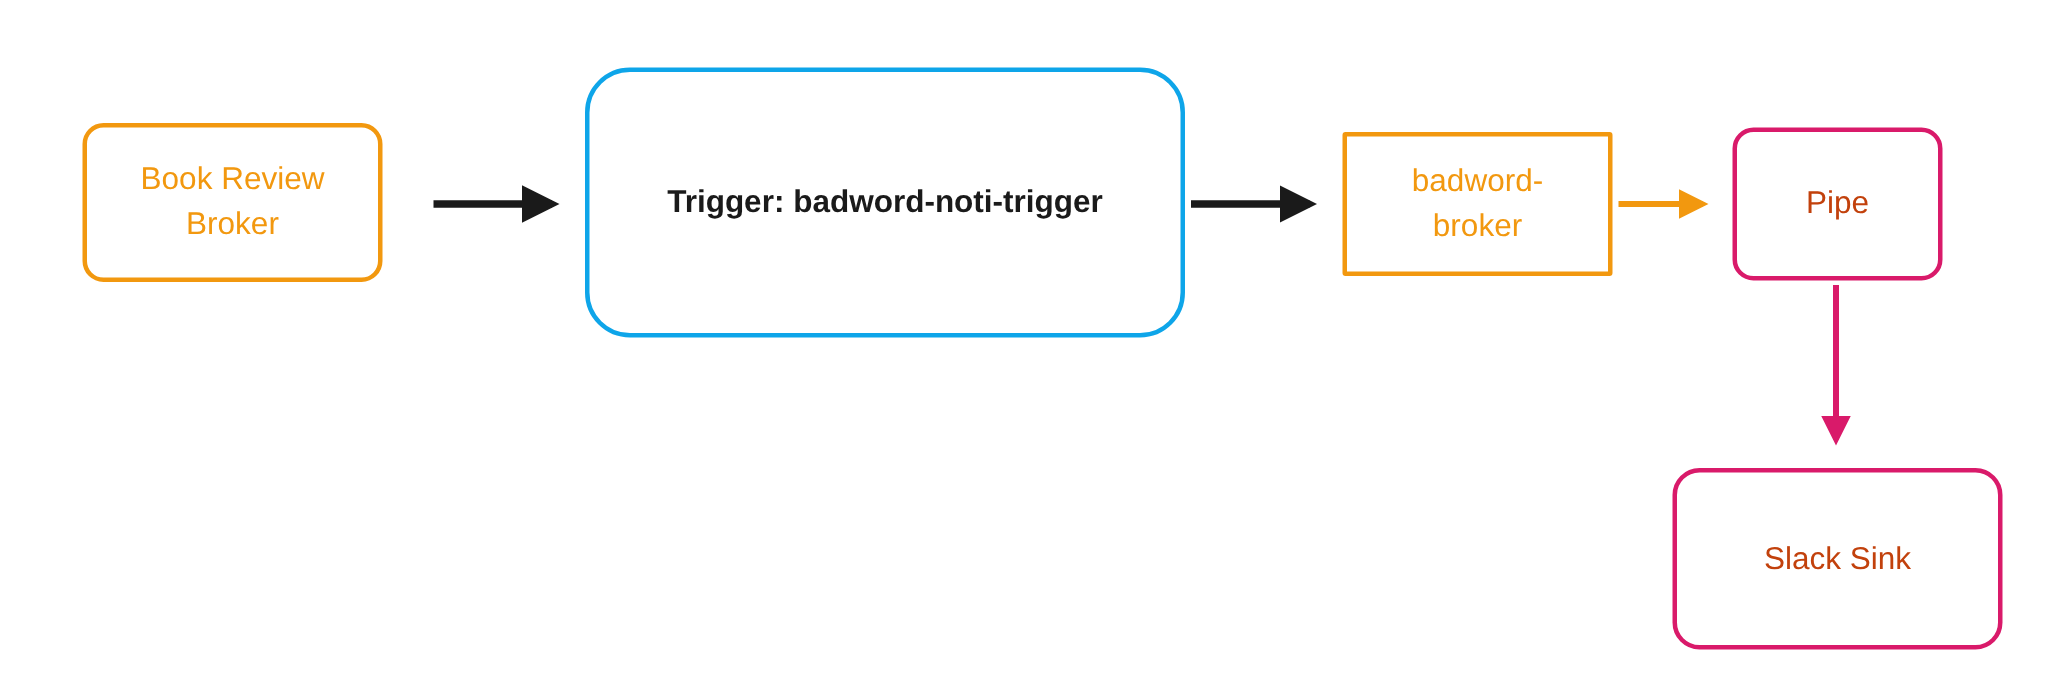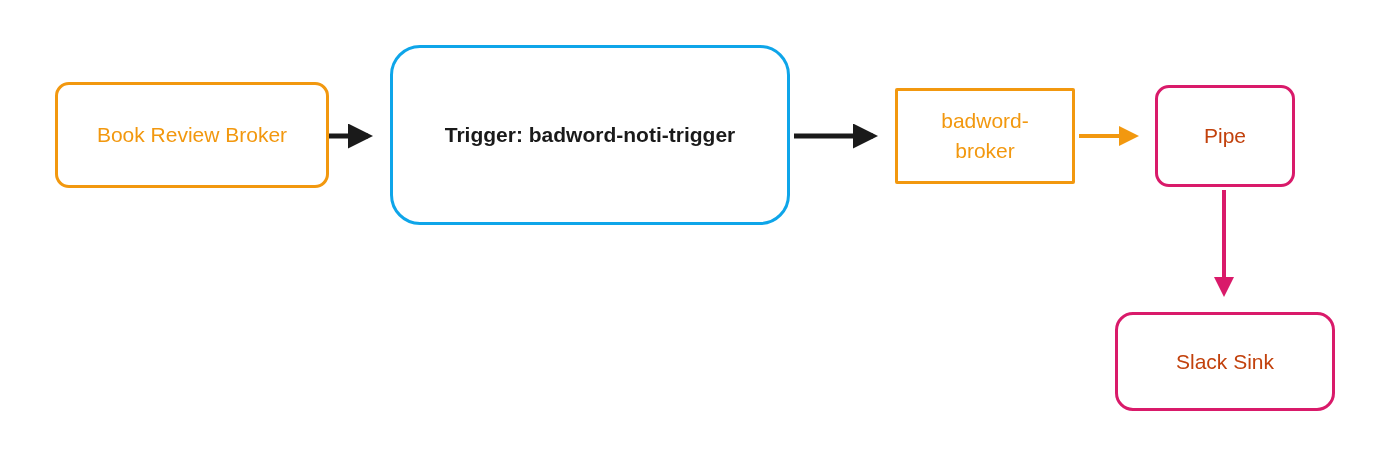--- a/index.html
+++ b/index.html
@@ -39,21 +39,21 @@
   .node-black {
     border: 3px solid #0ea5e9;
     color: #1A1A1A;
   }
   .node-pink {
     border: 3px solid #D91A6A;
     color: #c2410c;
   }
   .node-book-review {
     left: 55px; top: 82px;
-    width: 274px; height: 106px;
+    width: 200px; height: 106px;
     border-radius: 14px;
     font-size: 21px;
     line-height: 1.45;
     padding: 0 34px;
   }
   .node-trigger {
     left: 390px; top: 45px;
     width: 400px; height: 180px;
     border-radius: 30px;
     font-size: 21px;
@@ -70,21 +70,21 @@
     padding: 0 30px;
   }
   .node-pipe {
     left: 1155px; top: 85px;
     width: 140px; height: 102px;
     border-radius: 14px;
     font-size: 21px;
   }
   .node-slack-sink {
     left: 1115px; top: 312px;
-    width: 220px; height: 99px;
+    width: 220px; height: 121px;
     border-radius: 18px;
     font-size: 21px;
   }
 </style>
 </head>
 <body>
 
 <div class="canvas">
 
   <svg class="edge-layer" width="1375" height="465" viewBox="0 0 1375 465" xmlns="http://www.w3.org/2000/svg">

